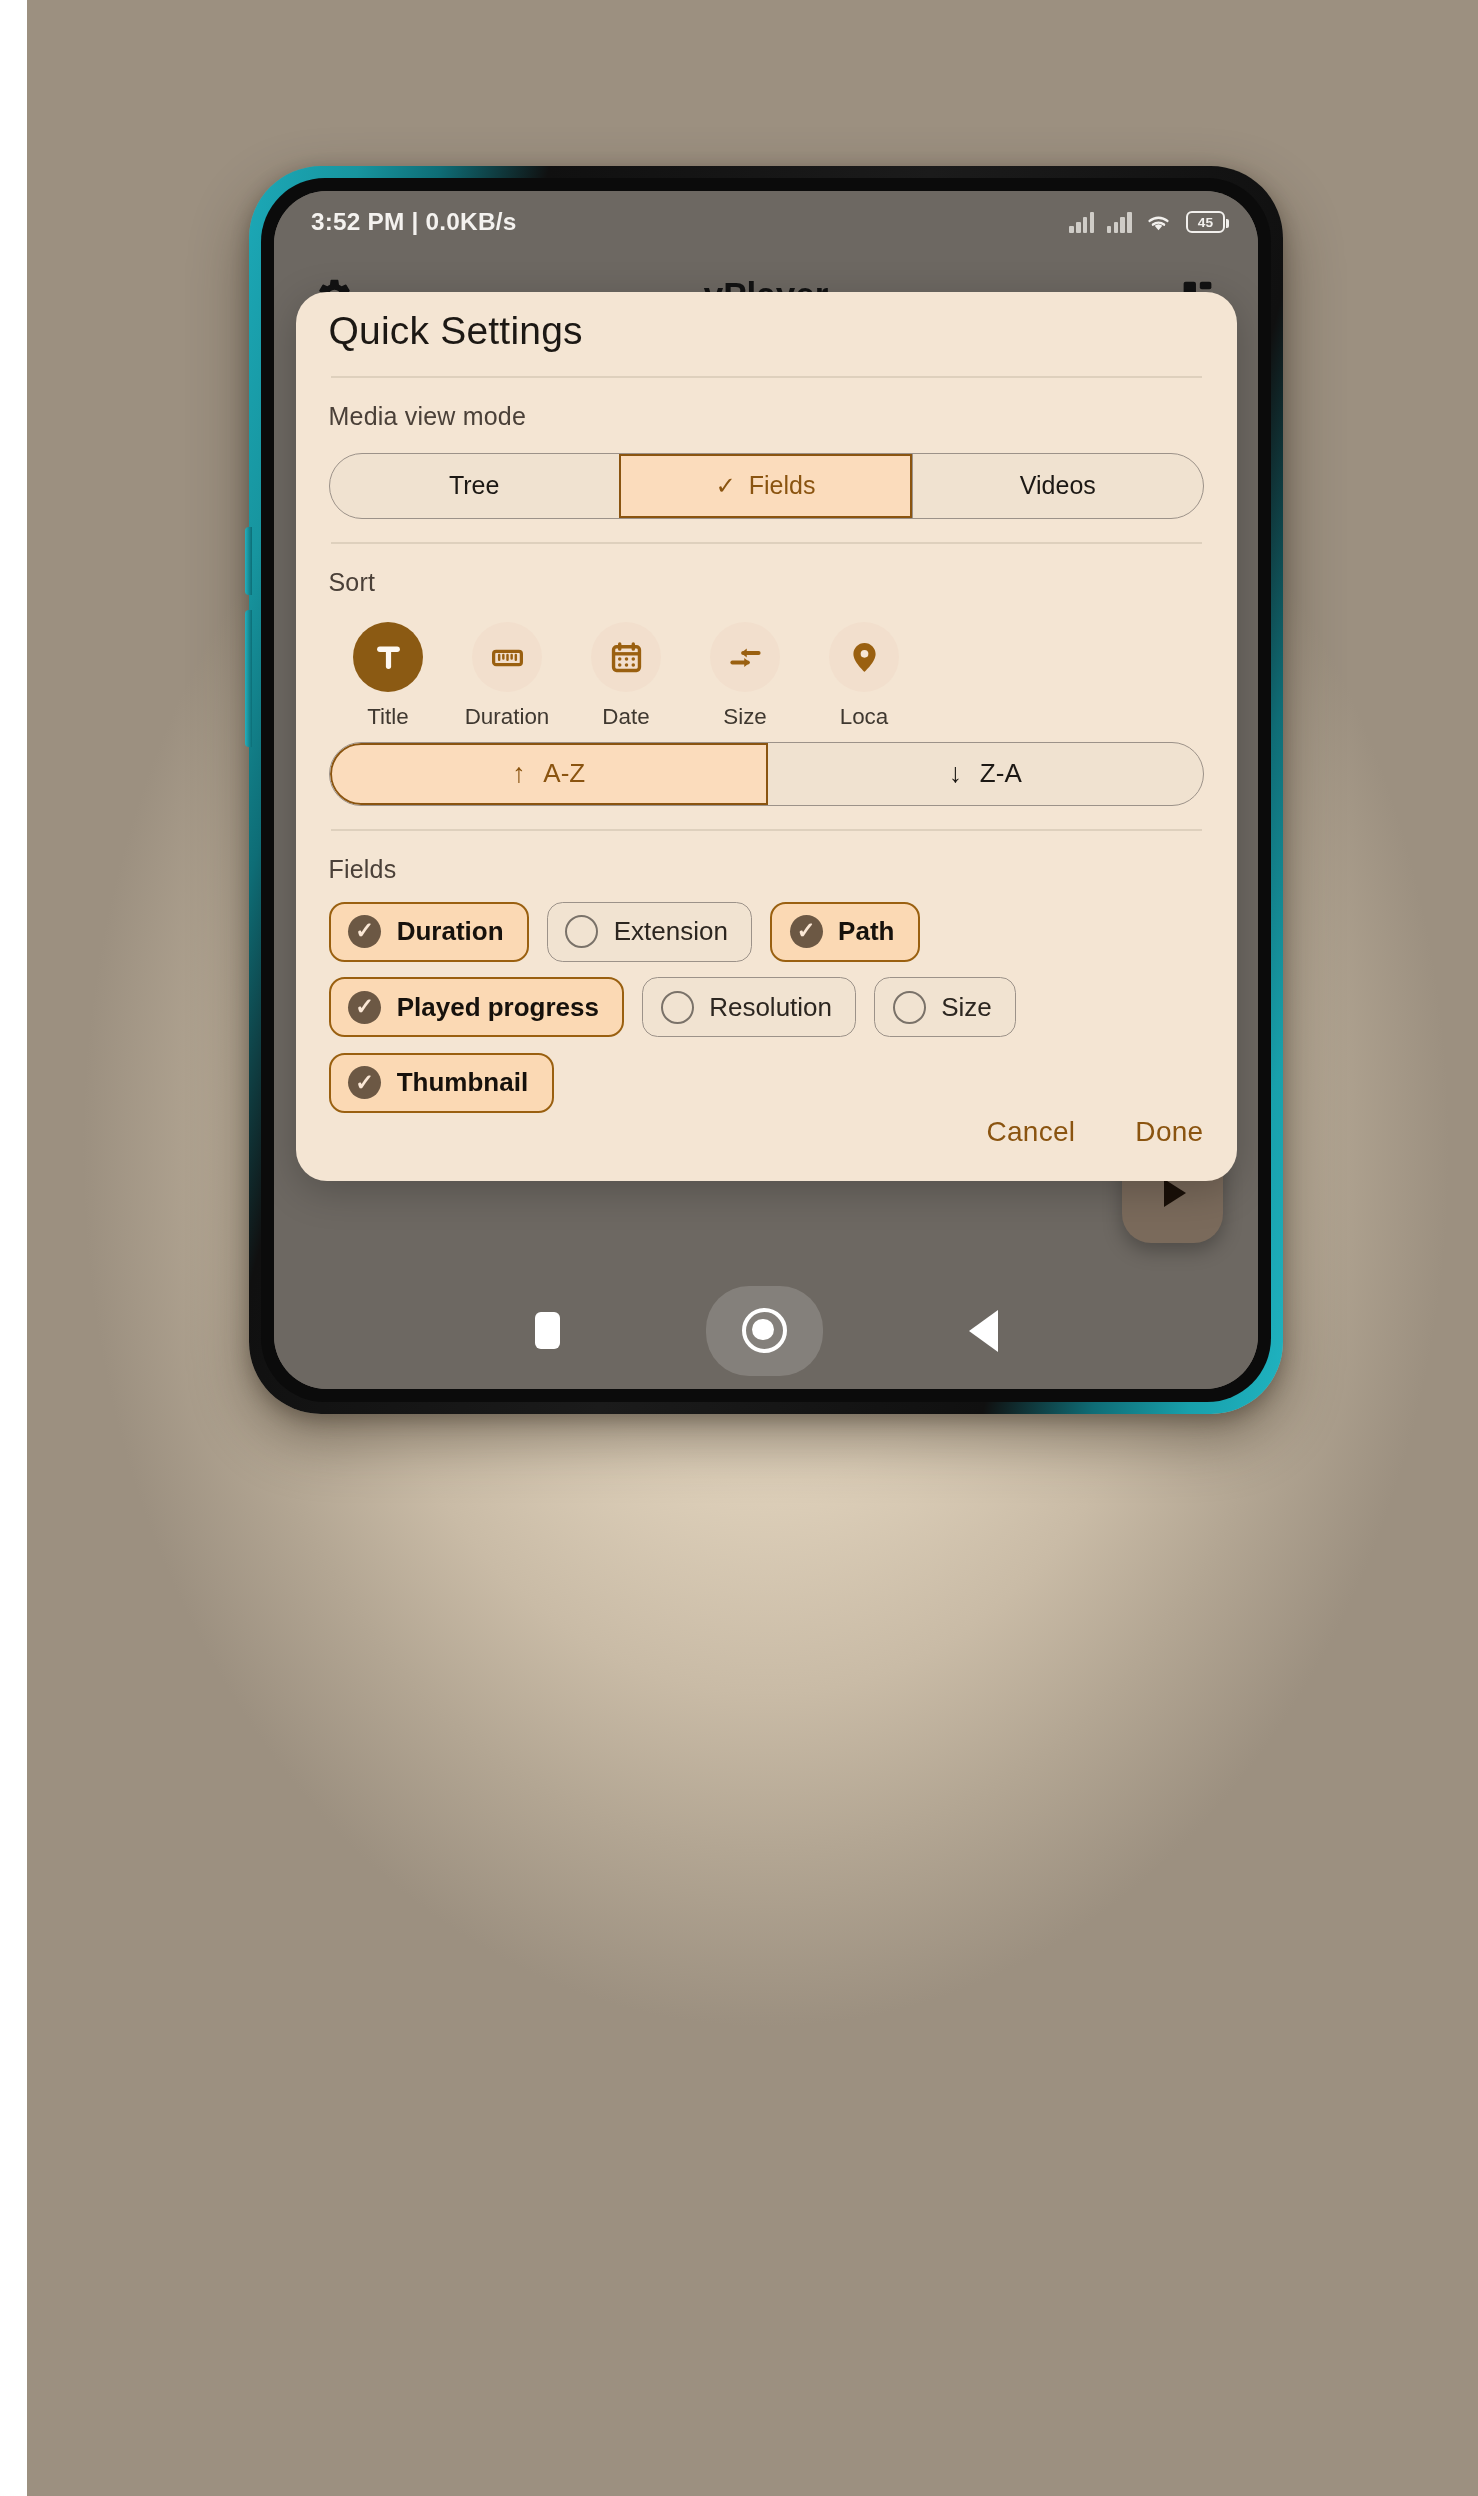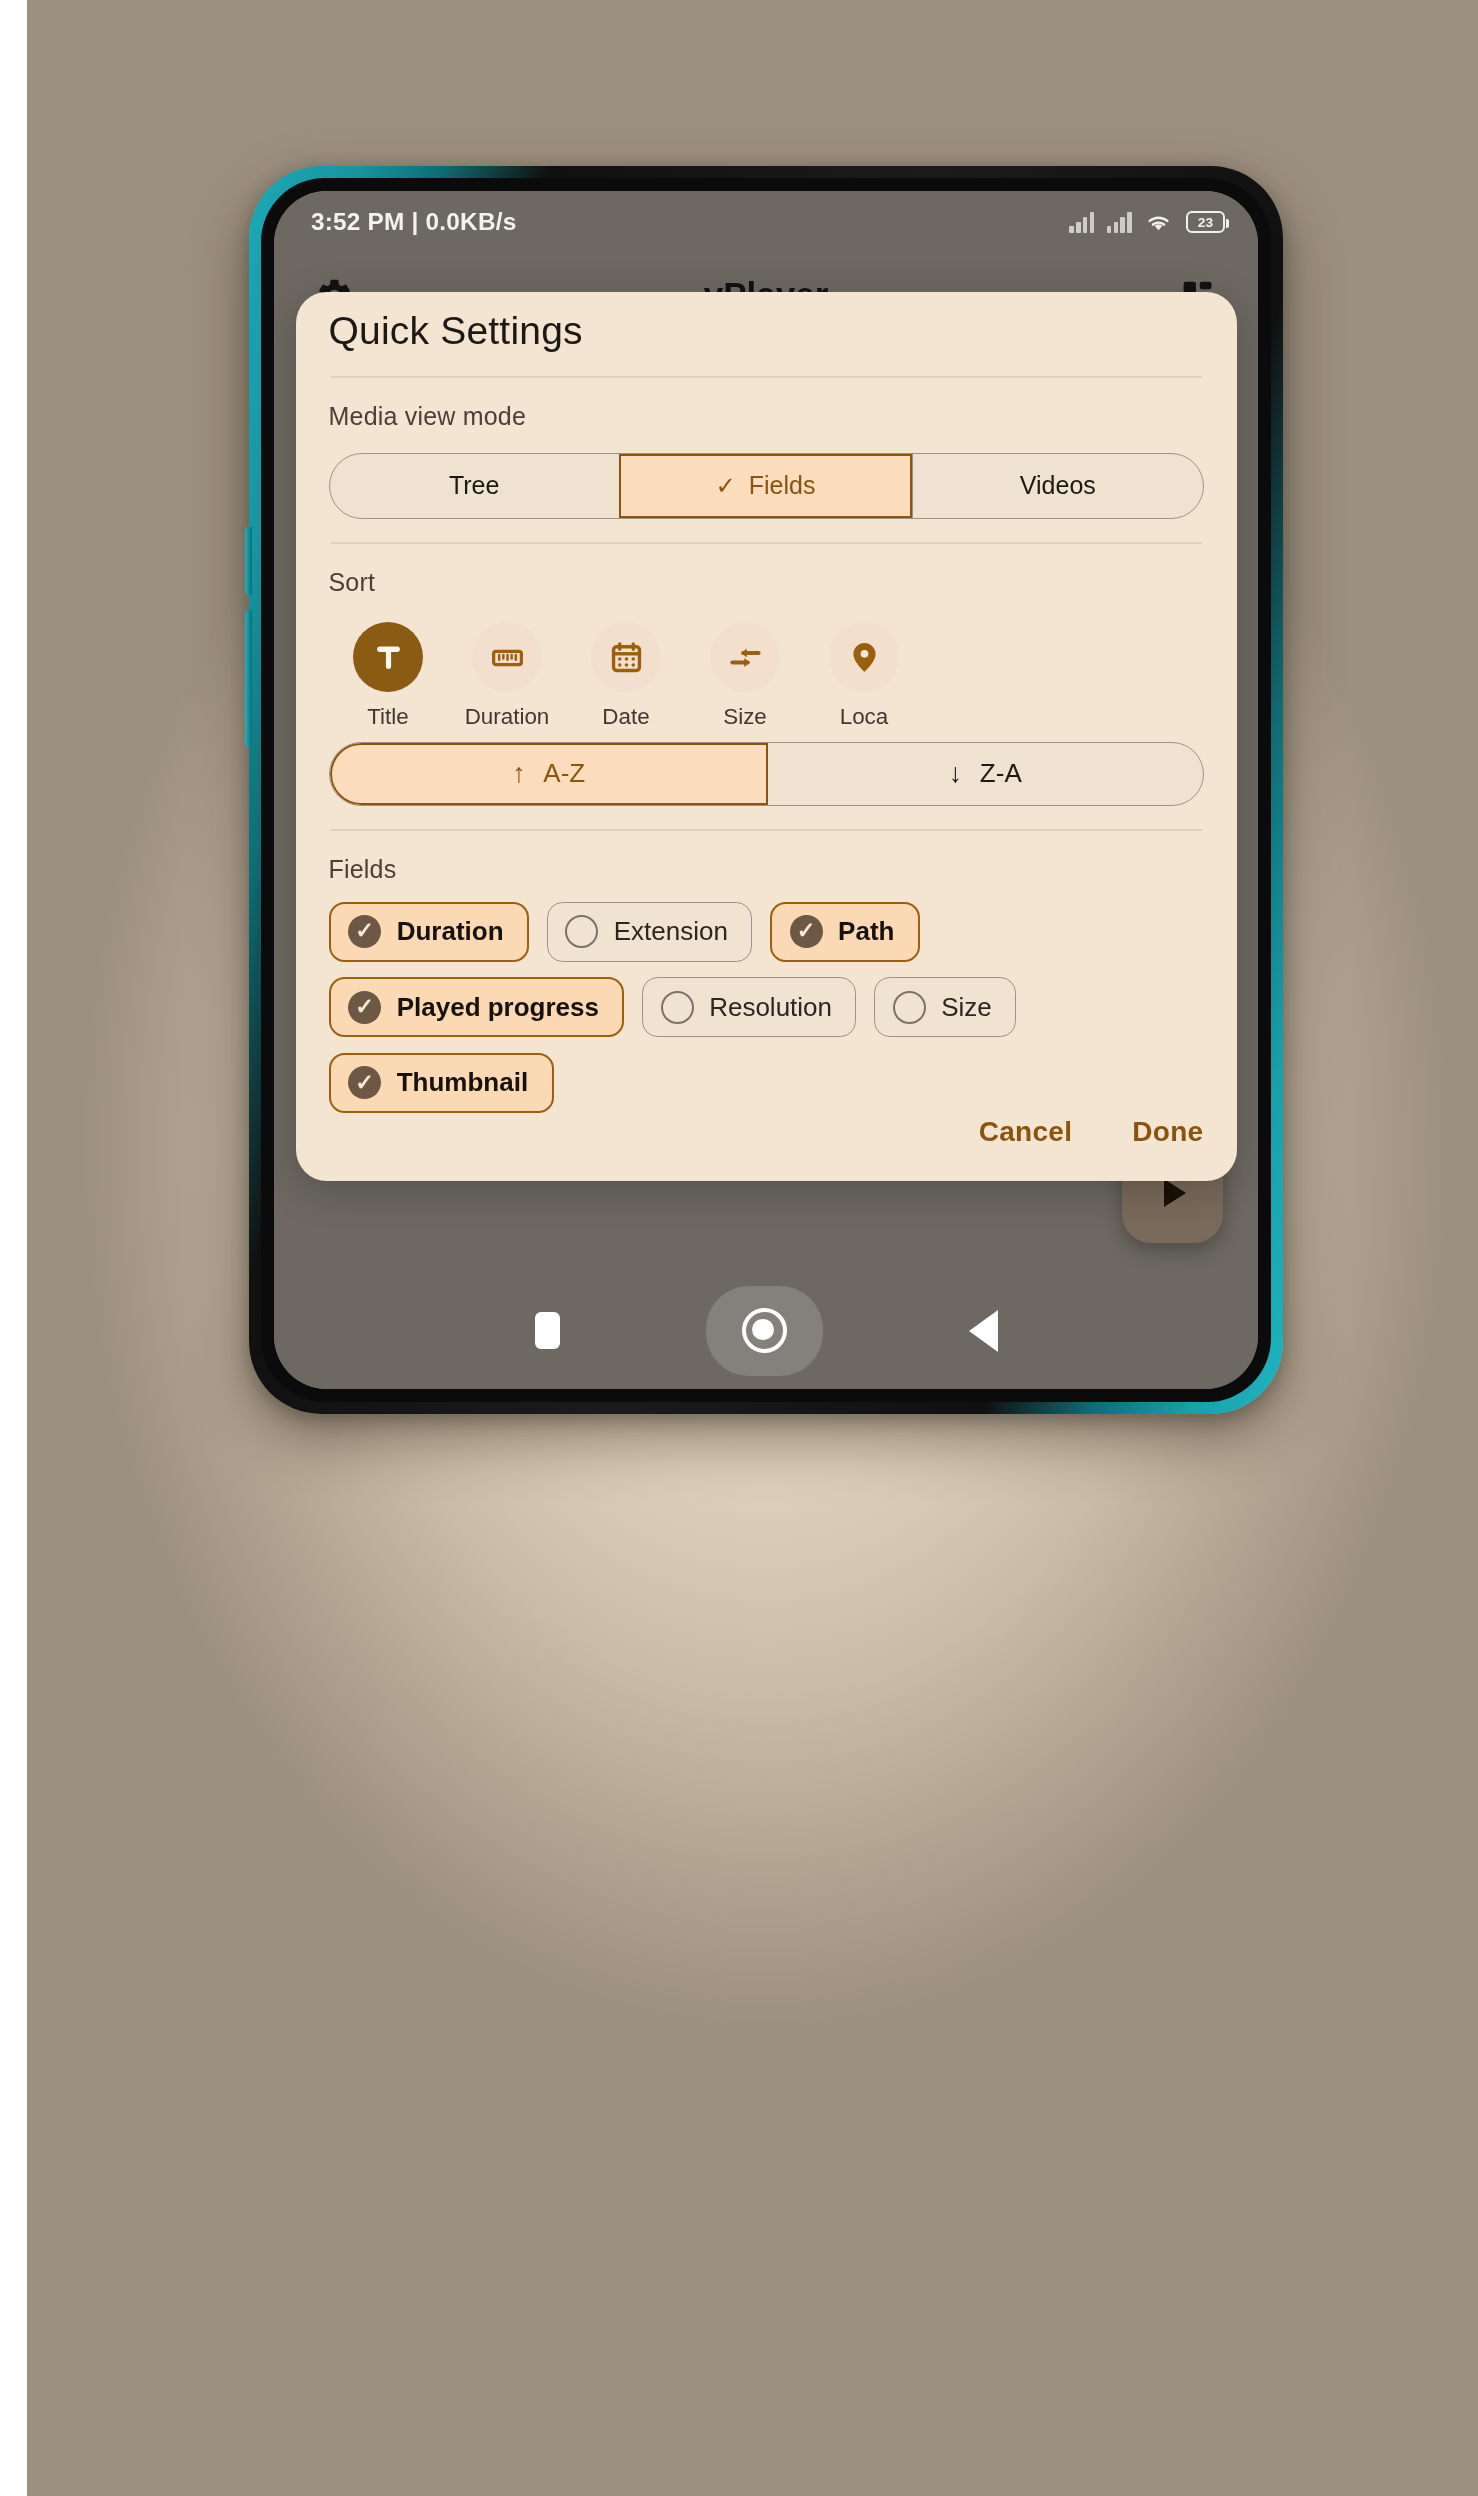--- a/index.html
+++ b/index.html
@@ -196,21 +196,21 @@
     border: 1.6px solid #9c9289; background: #f1e3d1; color: #2c2620;
   }
   .chip.on { background: #fbd9b4; border: 2.3px solid #9a6010; color: #16110c; font-weight: 700; }
   .chip .mark { width: 33px; height: 33px; border-radius: 50%; display:flex; align-items:center; justify-content:center; }
   .chip.on .mark { background: #6c5844; }
   .chip.on .mark span { color: #fbe8d6; font-size: 22.4px; line-height: 1; }
   .chip.off .mark { border: 2.3px solid #7a7269; }
   
   .actions {
     margin-top: auto; padding-bottom: 33px;
-    display: flex; justify-content: flex-end; gap: 60px; font-weight: bold;
+    display: flex; justify-content: flex-end; gap: 60px;
   }
   .action-btn { font-size: 28px; color: #8a5410; letter-spacing: 0.3px; }
 </style>
 </head>
 <body>
 
 <div id="backdrop">
   <div id="phone">
     <div class="phone-shell"></div>
     <div class="phone-inner"></div>
@@ -234,21 +234,21 @@
               <i></i>
               <i></i>
               <i></i>
             </div>
           <svg width="29" height="21.5" viewBox="0 0 24 18">
             <path d="M12 16.2 L15.2 12.4 A5 5 0 0 0 8.8 12.4 Z" fill="#f2f0ed"></path>
             <path d="M4.6 8.3 A11.5 11.5 0 0 1 19.4 8.3" stroke="#f2f0ed" stroke-width="2.1" fill="none" stroke-linecap="round"></path>
             <path d="M7.4 11.4 A7.6 7.6 0 0 1 16.6 11.4" stroke="#f2f0ed" stroke-width="2.1" fill="none" stroke-linecap="round"></path>
           </svg>
           <div class="battery">
-            <span>23</span>
+            <span>45</span>
           </div>
         </div>
       </div>
 
       <div class="appbar">
         <div class="icon-btn">
           <svg width="39" height="39" viewBox="0 0 24 24">
             <path fill="#121212" d="M19.14 12.94a7.07 7.07 0 0 0 0-1.88l2.03-1.58a.5.5 0 0 0 .12-.64l-1.92-3.32a.5.5 0 0 0-.6-.22l-2.39.96a7.3 7.3 0 0 0-1.63-.94l-.36-2.54a.5.5 0 0 0-.5-.42h-3.84a.5.5 0 0 0-.5.42l-.36 2.54c-.59.24-1.13.56-1.63.94l-2.39-.96a.5.5 0 0 0-.6.22L2.65 8.84a.5.5 0 0 0 .12.64l2.03 1.58a7.07 7.07 0 0 0 0 1.88l-2.03 1.58a.5.5 0 0 0-.12.64l1.92 3.32c.12.21.37.3.6.22l2.39-.96c.5.38 1.04.7 1.63.94l.36 2.54c.04.24.25.42.5.42h3.84c.25 0 .46-.18.5-.42l.36-2.54c.59-.24 1.13-.56 1.63-.94l2.39.96c.23.08.48-.01.6-.22l1.92-3.32a.5.5 0 0 0-.12-.64l-2.03-1.58ZM12 15.6A3.6 3.6 0 1 1 12 8.4a3.6 3.6 0 0 1 0 7.2Z"></path>
           </svg>
         </div>

